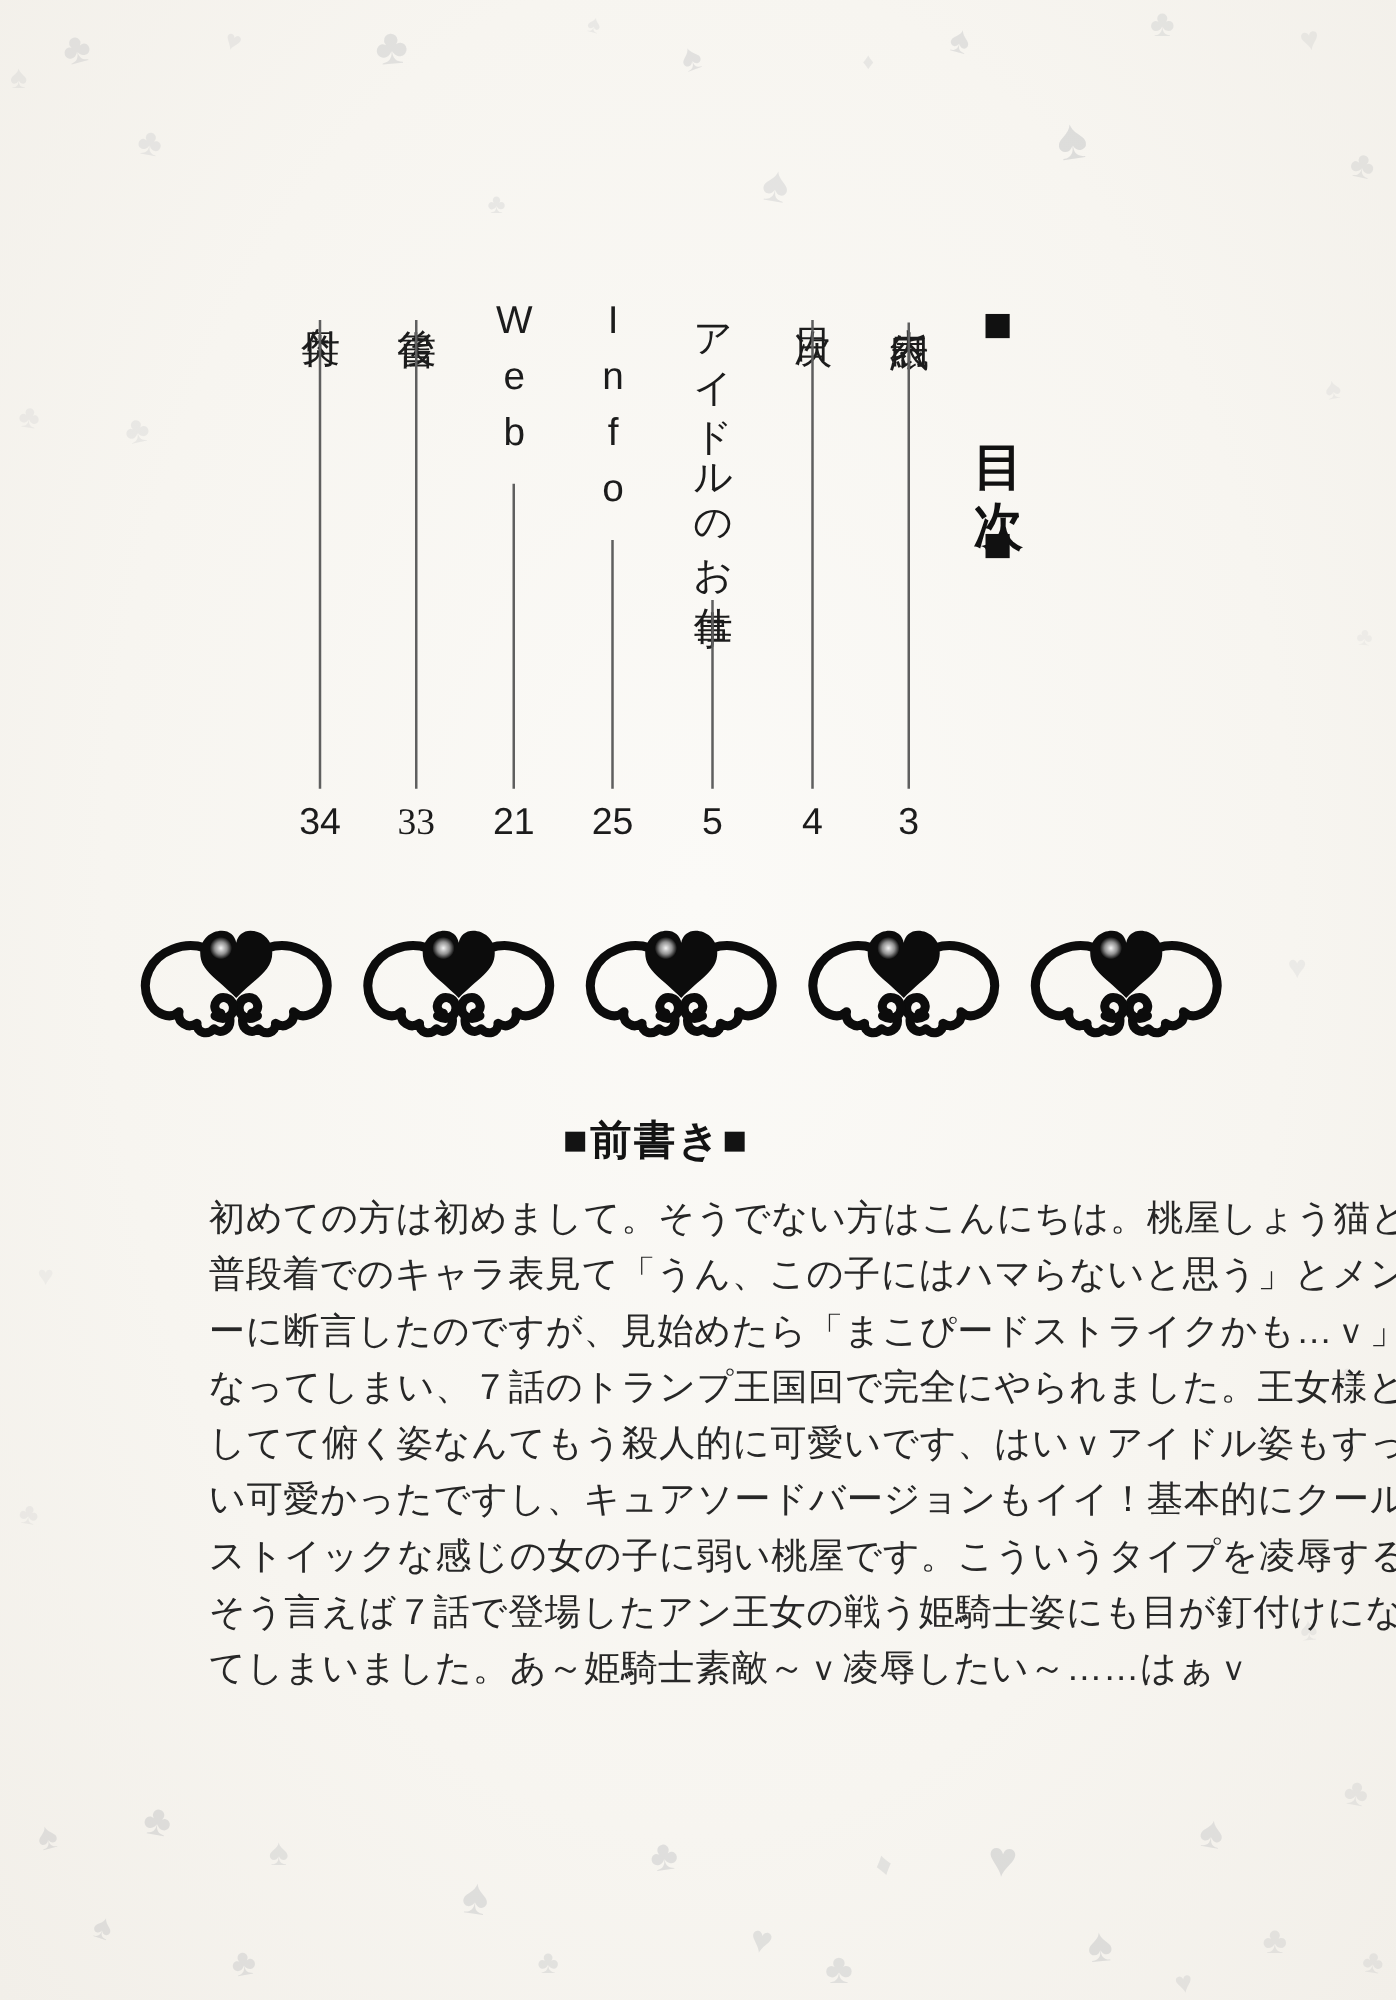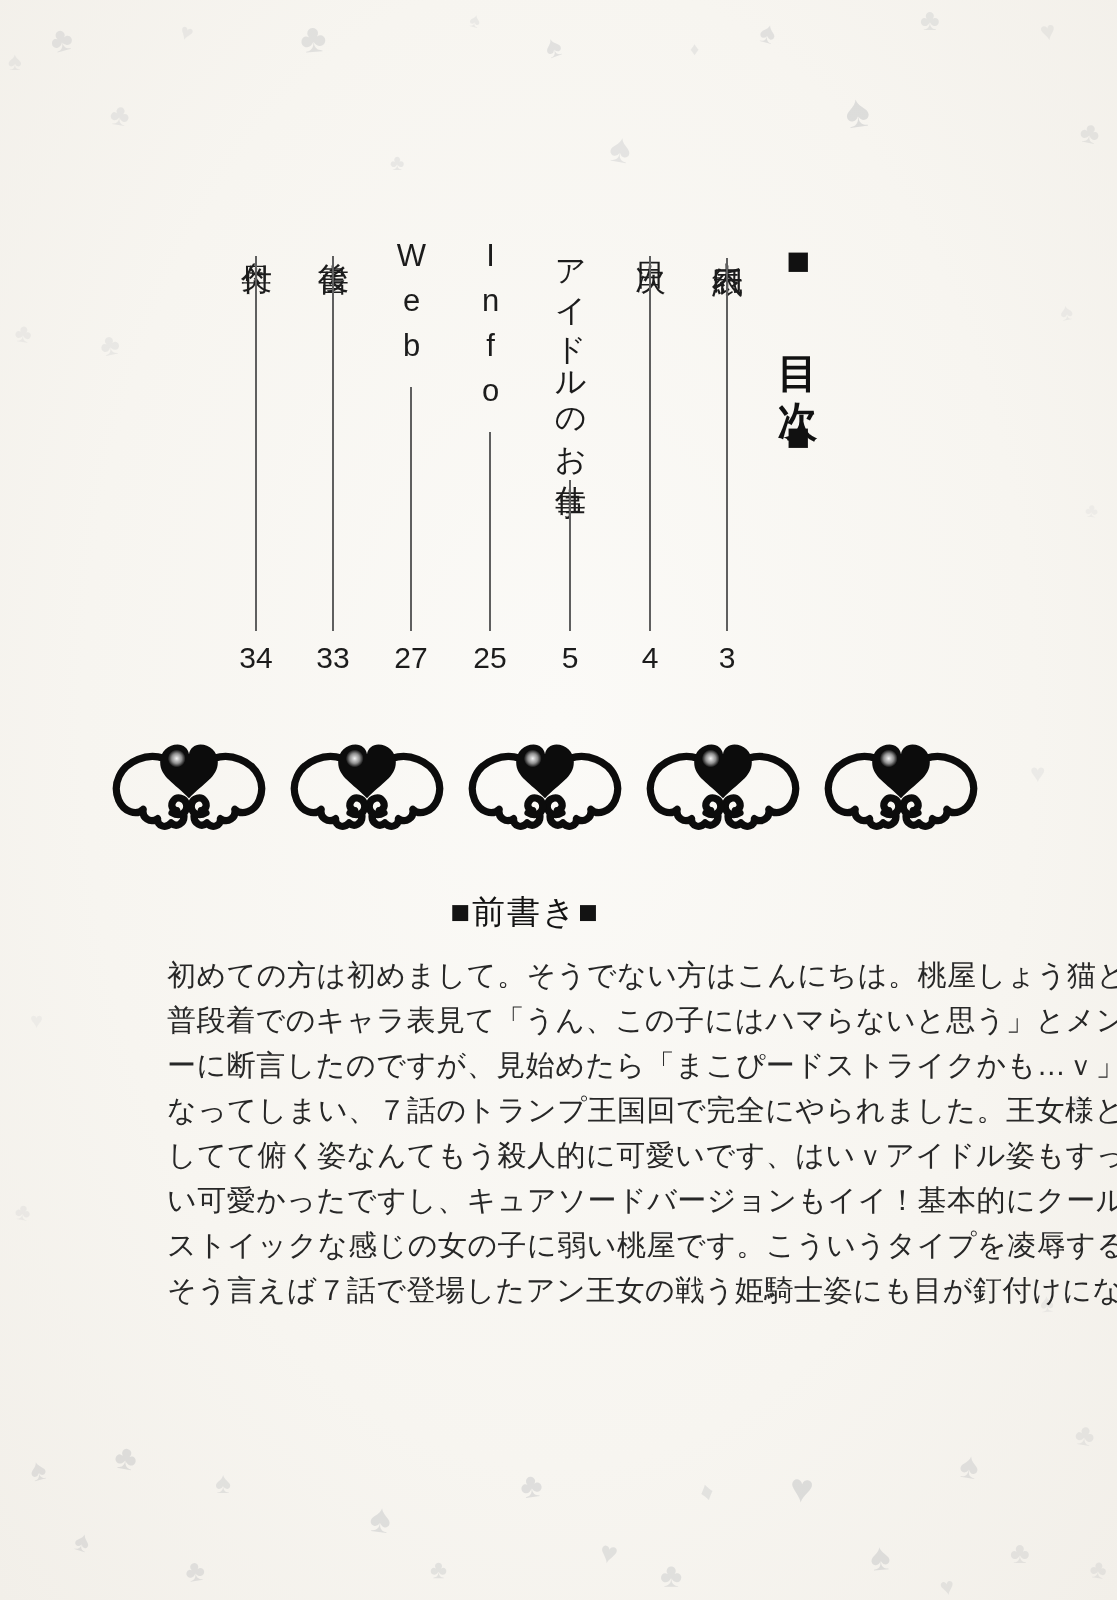--- a/index.html
+++ b/index.html
@@ -29,33 +29,33 @@
     display:flex; flex-direction:column; align-items:center;
   }
   .toc-entry .lbl {
     writing-mode:vertical-rl; text-orientation:upright;
     font-size:31px; letter-spacing:2px; color:#1c1c1c; white-space:nowrap;
   }
   .toc-entry .lbl.latin { letter-spacing:10px; }
   .toc-entry .leader { width:2px; flex:1 1 auto; min-height:18px; background:#5f5f5f; margin:14px 0 10px; }
   .toc-entry .pg { font-size:30px; color:#1c1c1c; }
   .e1{left:705px;} .e2{left:628px;} .e3{left:548px;} .e4{left:468px;}
-  .e5{left:389px;} .e6{left:311px;} .e7{left:234px;}
+  .e5{left:389px;} .e6{left:311px;font-family:Liberation Serif, serif;} .e7{left:234px;}
 
   
   .hearts-row {
     position:absolute; top:738px; left:100px; width:885px;
     display:flex; justify-content:space-between; align-items:center;
   }
   .winged-heart { width:178px; height:102px; flex:0 0 auto; }
 
   
   .fw-heading {
     position:absolute; top:890px; left:0; width:1050px;
-    text-align:center; font-size:33px; font-weight:400; color:#131313;
+    text-align:center; font-size:33px; font-weight:700; color:#131313;
     letter-spacing:2px;
   }
   .fw-body {
     position:absolute; top:953px; left:167px; width:810px;
     font-size:29px; line-height:45px; color:#272727; letter-spacing:0.5px;
   }
   .fw-body .ln { white-space:nowrap; }
   .hidden-defs { position:absolute; width:0; height:0; overflow:hidden; }
 </style>
 </head>
@@ -126,21 +126,21 @@
     <span class="pg">5</span>
   </div>
   <div class="toc-entry e4">
     <span class="lbl latin">Info</span>
     <span class="leader"></span>
     <span class="pg">25</span>
   </div>
   <div class="toc-entry e5">
     <span class="lbl latin">Web</span>
     <span class="leader"></span>
-    <span class="pg">27</span>
+    <span class="pg">21</span>
   </div>
   <div class="toc-entry e6">
     <span class="lbl">後書</span>
     <span class="leader"></span>
     <span class="pg">33</span>
   </div>
   <div class="toc-entry e7">
     <span class="lbl">奥付</span>
     <span class="leader"></span>
     <span class="pg">34</span>
@@ -192,15 +192,16 @@
 
   <div class="fw-body">
     <div class="ln">初めての方は初めまして。そうでない方はこんにちは。桃屋しょう猫と申</div>
     <div class="ln">普段着でのキャラ表見て「うん、この子にはハマらないと思う」とメンバ</div>
     <div class="ln">ーに断言したのですが、見始めたら「まこぴードストライクかも…ｖ」と</div>
     <div class="ln">なってしまい、７話のトランプ王国回で完全にやられました。王女様と話</div>
     <div class="ln">してて俯く姿なんてもう殺人的に可愛いです、はいｖアイドル姿もすっご</div>
     <div class="ln">い可愛かったですし、キュアソードバージョンもイイ！基本的にクールで</div>
     <div class="ln">ストイックな感じの女の子に弱い桃屋です。こういうタイプを凌辱するの</div>
     <div class="ln">そう言えば７話で登場したアン王女の戦う姫騎士姿にも目が釘付けになっ</div>
+    <div class="ln">てしまいました。あ～姫騎士素敵～ｖ凌辱したい～……はぁｖ</div>
   </div>
 
 </div>
 
 </body></html>

